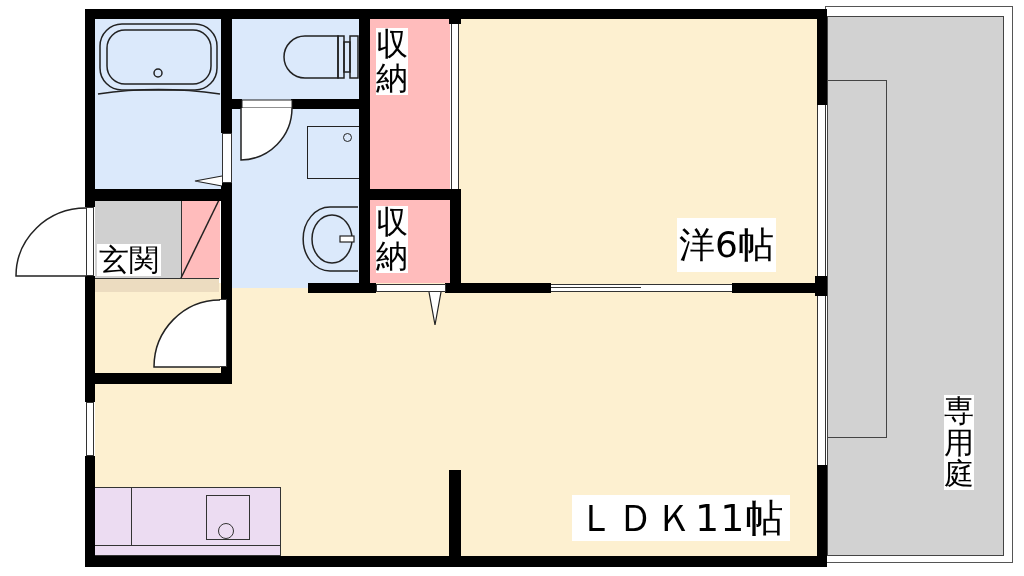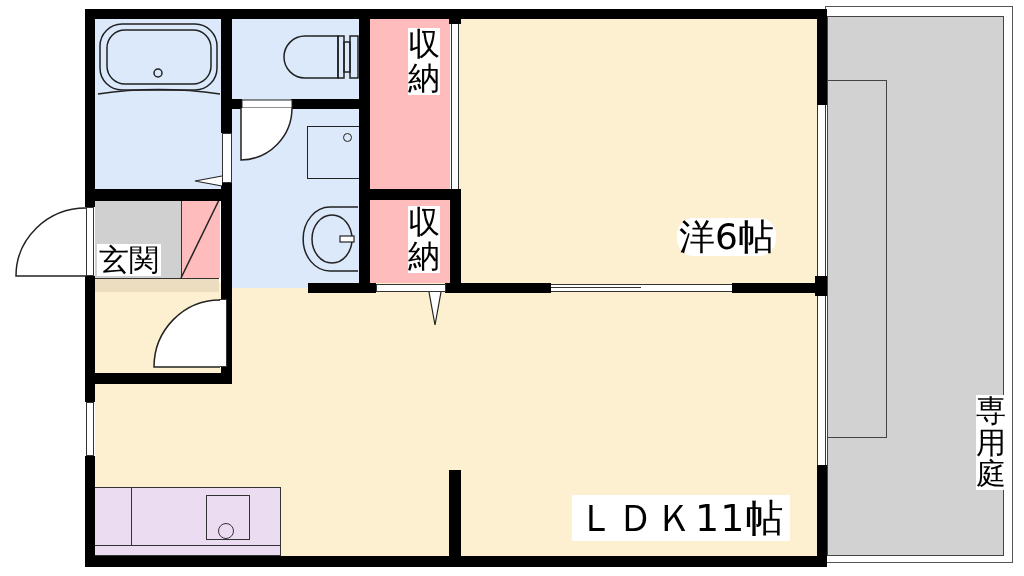--- a/index.html
+++ b/index.html
@@ -1,21 +1,21 @@
 <!DOCTYPE html>
 <html><head>
 <meta charset="utf-8">
 <style>
   html,body{margin:0;padding:0;background:#fff;}
   body{width:1024px;height:576px;position:relative;overflow:hidden;font-family:"DejaVu Sans",sans-serif;}
   .abs{position:absolute;box-sizing:border-box;}
   .wall{position:absolute;background:#000;}
   .room{position:absolute;}
   .lbl{position:absolute;background:#fff;color:#000;line-height:1;white-space:nowrap;}
-  .vlbl{position:absolute;background:#fff;color:#000;line-height:1.05;width:1em;text-align:left;margin-left:32px;}
+  .vlbl{position:absolute;background:#fff;color:#000;line-height:1.05;width:1em;text-align:left;}
   svg{position:absolute;overflow:visible;}
 </style>
 </head>
 <body>
 
 <div class="abs" style="left:825px;top:6px;width:188px;height:557px;border:1px solid #555;background:#fff;"></div>
 <div class="room" style="left:827px;top:16px;width:177px;height:540px;background:#d2d2d2;border:1px solid #444;box-sizing:border-box;"></div>
 <div class="abs" style="left:827px;top:80px;width:60px;height:358px;border:1px solid #444;"></div>
 <div class="vlbl" style="left:944px;top:395px;font-size:30px;">専用庭</div>
 
@@ -130,14 +130,14 @@
 </svg>
 
 <div class="abs" style="left:376px;top:284px;width:70px;height:8px;background:#fff;border:1px solid #333;"></div>
 <svg style="left:428px;top:291px;" width="14" height="36">
   <path d="M1 1 L7 34 L13 1" fill="#fff" stroke="#222" stroke-width="1.2"></path>
 </svg>
 
 <div class="vlbl" style="left:376px;top:28px;font-size:32px;">収納</div>
 <div class="vlbl" style="left:376px;top:206px;font-size:32px;">収納</div>
 <div class="lbl" style="left:97px;top:204px;font-size:30px;padding:1px 2px;margin-top:40px;">玄関</div>
-<div class="lbl" style="left:677px;top:218px;font-size:36px;padding:1px 2px;border-radius:17px;">洋6帖</div>
+<div class="lbl" style="left:677px;top:218px;font-size:36px;padding:9px 2px;">洋6帖</div>
 <div class="lbl" style="left:572px;top:495px;font-size:38px;padding:4px 6px;letter-spacing:1px;">ＬＤＫ11帖</div>
 
 </body></html>

